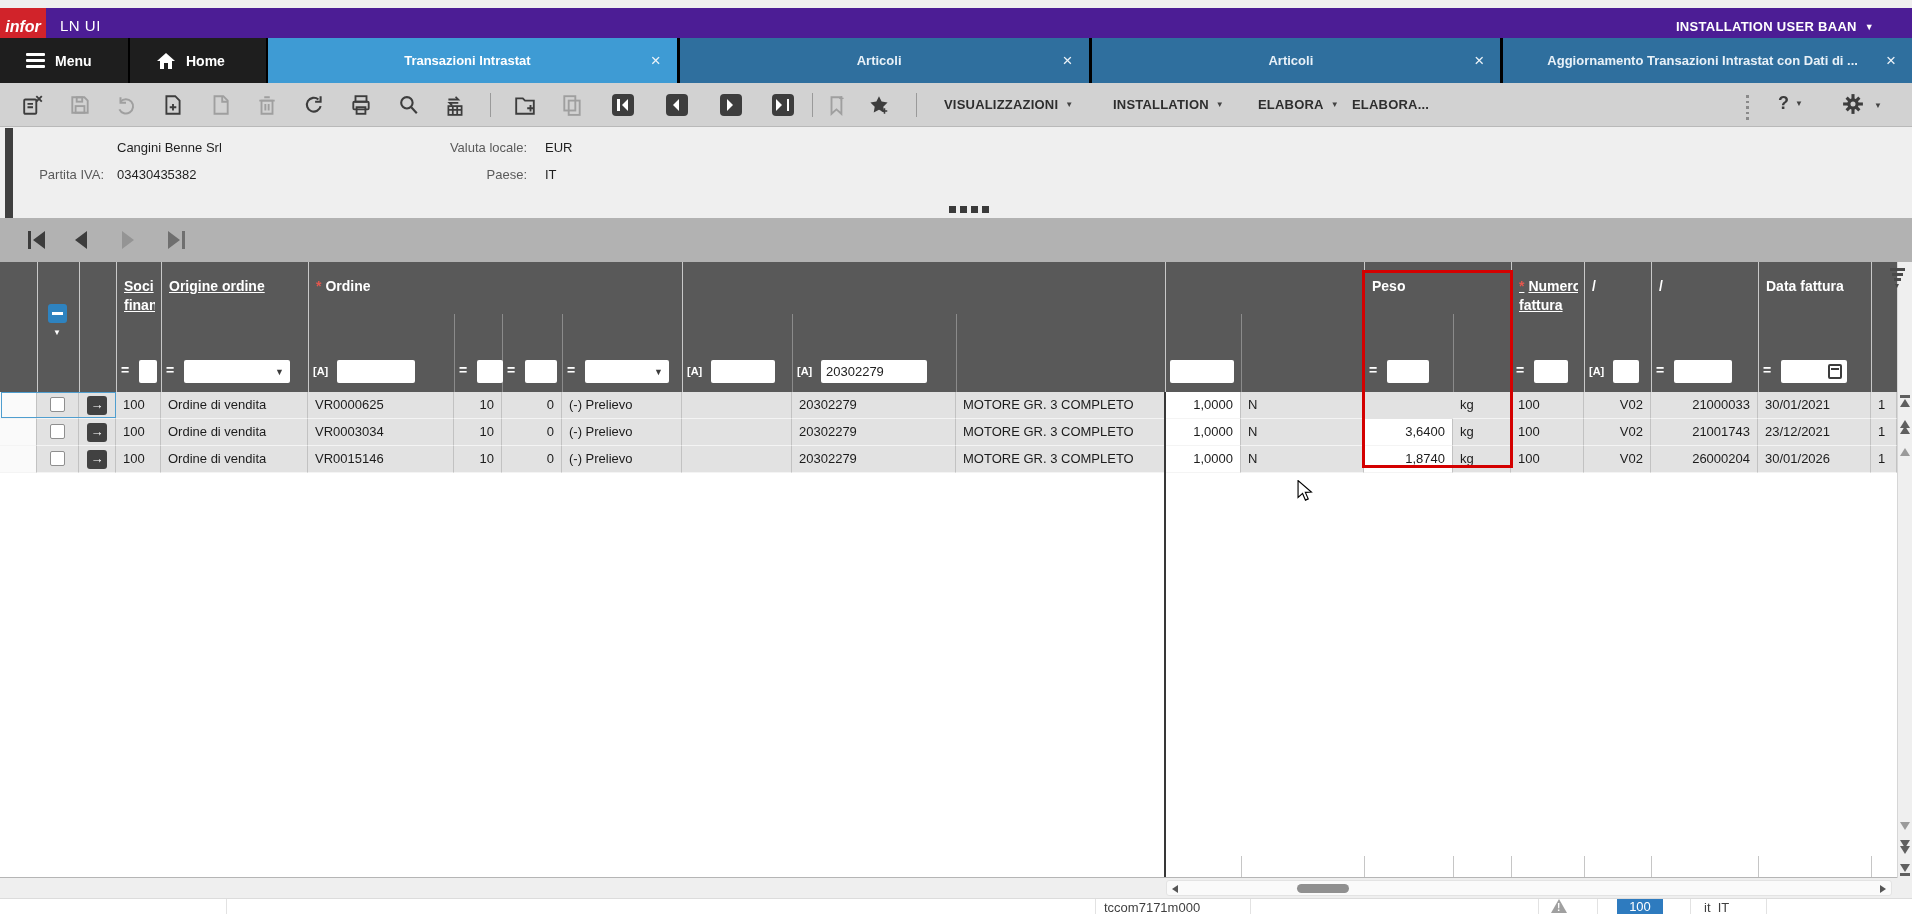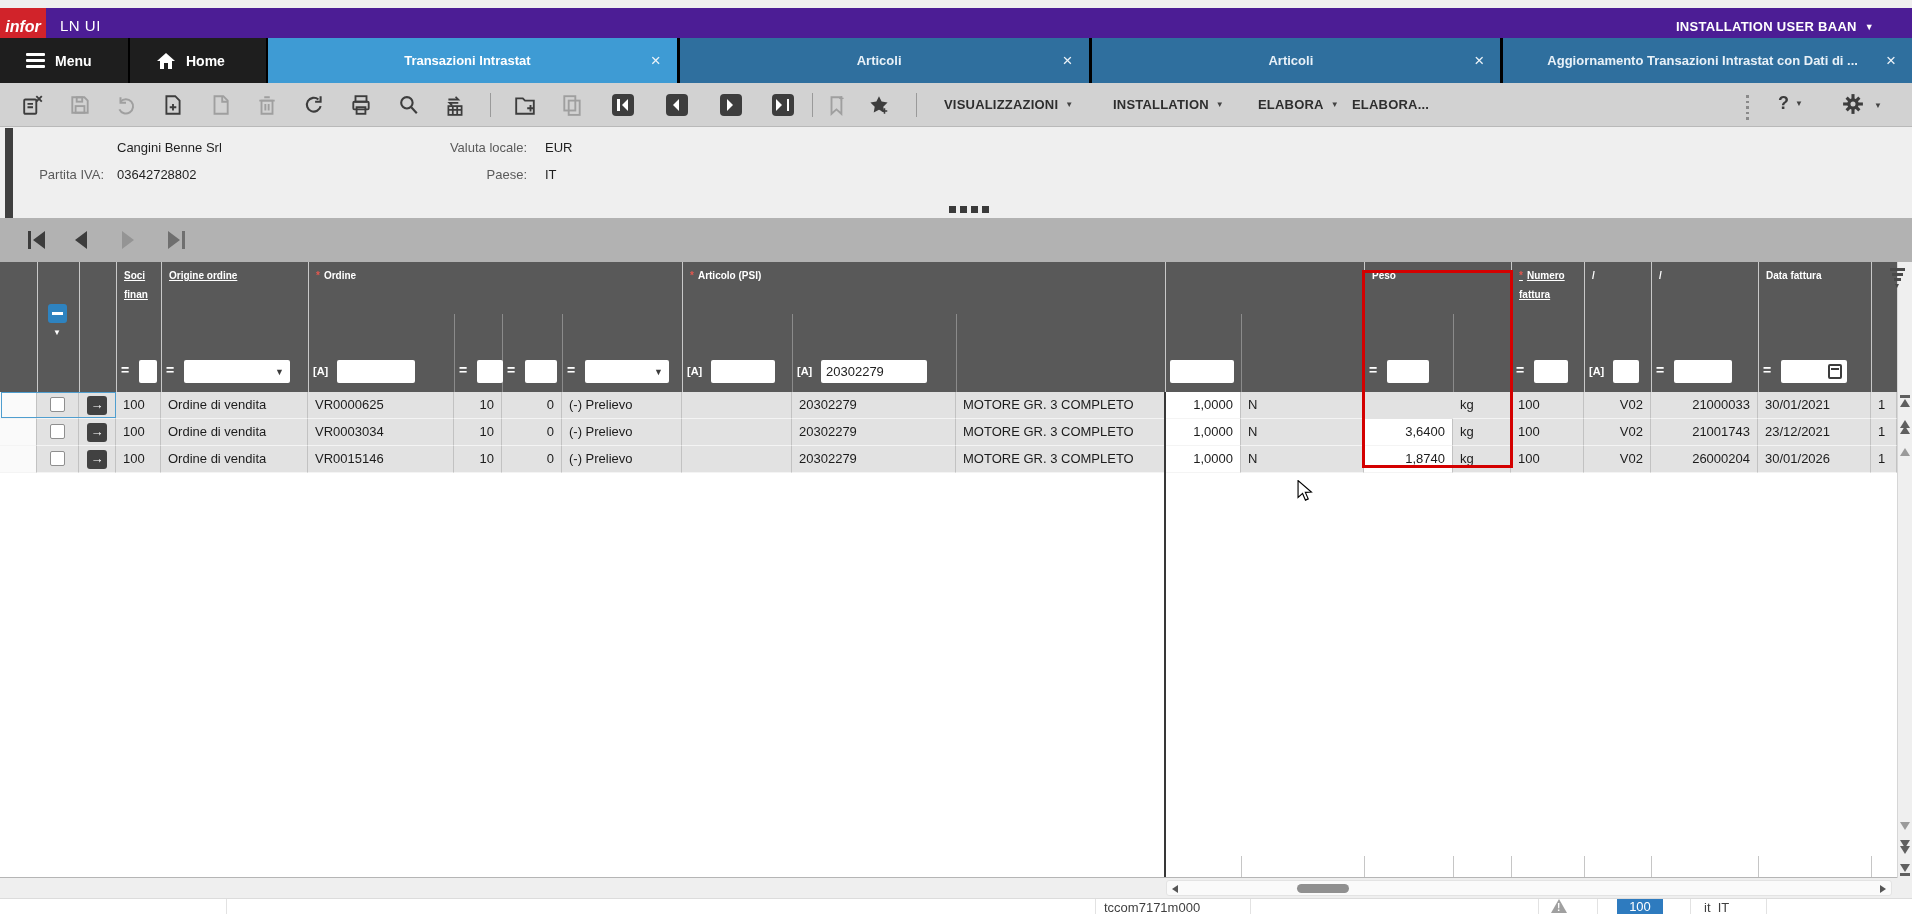--- a/index.html
+++ b/index.html
@@ -62,21 +62,21 @@
   
   .navband { position:absolute; left:0; top:218px; width:100%; height:44px; background:#b2b2b2; }
   .nb { position:absolute; top:13px; height:18px; }
   .tri-l { width:0; height:0; border:9px solid transparent; border-right-width:12px; border-left-width:0; }
   .tri-r { width:0; height:0; border:9px solid transparent; border-left-width:12px; border-right-width:0; }
   .nb .bar { position:absolute; width:3px; height:18px; top:0; }
 
   
   .grid { position:absolute; left:0; top:262px; width:1897px; height:616px; background:#ffffff; overflow:hidden; }
   .gh { position:absolute; left:0; top:0; width:1897px; height:130px; background:#595959; }
-  .ghlabel { position:absolute; top:4px; color:#fff; font-weight:bold; font-size:10px;
+  .ghlabel { position:absolute; top:15px; color:#fff; font-weight:bold; font-size:14px;
              line-height:19px; white-space:pre-line; overflow:hidden; }
   .ghlabel.und { text-decoration:underline; }
   .star { color:#e4574e; margin-right:4px; font-weight:bold; }
   .sepS { position:absolute; top:0; width:1px; height:130px; background:#c9c9c9; }
   .sepW { position:absolute; top:52px; width:1px; height:78px; background:#8b8b8b; }
   .fop { position:absolute; color:#fff; font-weight:bold; font-size:14px; top:100px; }
   .fop.like { font-size:11px; top:103px; }
   .fin { position:absolute; top:98px; height:23px; background:#fff; border:none; border-radius:2px;
          font-size:13px; padding:0 5px; color:#222; font-family:"Liberation Sans",sans-serif; }
   .fsel { position:absolute; top:98px; height:23px; background:#fff; border-radius:2px; }
@@ -319,21 +319,21 @@
           </g>
           <circle cx="10" cy="10" r="2.3" fill="#d2d2d2"></circle>
       </svg>
       <span class="smallcaret" style="position:absolute;left:26px;top:8px">▼</span>
     </div>
   </div>
 
   <div class="pane-edge"></div>
   <div class="inf-value" style="left:117px;top:140px">Cangini Benne Srl</div>
   <div class="inf-label" style="left:4px;top:167px;width:100px">Partita IVA:</div>
-  <div class="inf-value" style="left:117px;top:167px">03642728802</div>
+  <div class="inf-value" style="left:117px;top:167px">03430435382</div>
   <div class="inf-label" style="left:427px;top:140px;width:100px">Valuta locale:</div>
   <div class="inf-value" style="left:545px;top:140px">EUR</div>
   <div class="inf-label" style="left:427px;top:167px;width:100px">Paese:</div>
   <div class="inf-value" style="left:545px;top:167px">IT</div>
 
   <div class="split-dots">
       <i></i>
       <i></i>
       <i></i>
       <i></i>
@@ -373,21 +373,20 @@
         <div class="sepW" style="left: 1453px;"></div>
         <div class="sepS" style="left: 1511px;"></div>
         <div class="sepS" style="left: 1584px;"></div>
         <div class="sepS" style="left: 1651px;"></div>
         <div class="sepS" style="left: 1758px;"></div>
         <div class="sepS" style="left: 1871px;"></div>
         <div class="ghlabel und" style="left: 124px; width: 31px;">Soci
 finan</div>
         <div class="ghlabel" style="left: 169px; width: 133px; text-decoration: underline;">Origine ordine</div>
         <div class="ghlabel" style="left: 316px; width: 360px;"><div class="star" style="display: inline;">*</div>Ordine</div>
-        <div class="ghlabel" style="left: 690px; width: 469px;"><div class="star" style="display: inline;">*</div>Articolo (PSI)</div>
         <div class="ghlabel" style="left: 1372px; width: 133px;">Peso</div>
         <div class="ghlabel und" style="left: 1519px; width: 59px;"><div class="star" style="display: inline;">*</div>Numero
 fattura</div>
         <div class="ghlabel" style="left: 1592px; width: 53px;">/</div>
         <div class="ghlabel" style="left: 1659px; width: 93px;">/</div>
         <div class="ghlabel" style="left: 1766px; width: 99px;">Data fattura</div>
         <div class="ghlabel" style="left: 1879px; width: 12px;"></div>
         <div class="hd-check" style="left: 48px; top: 42px;"></div>
         <div class="hd-check-caret" style="left: 53px; top: 66px;">▼</div>
         <div class="fop" style="left: 121px;">=</div>

